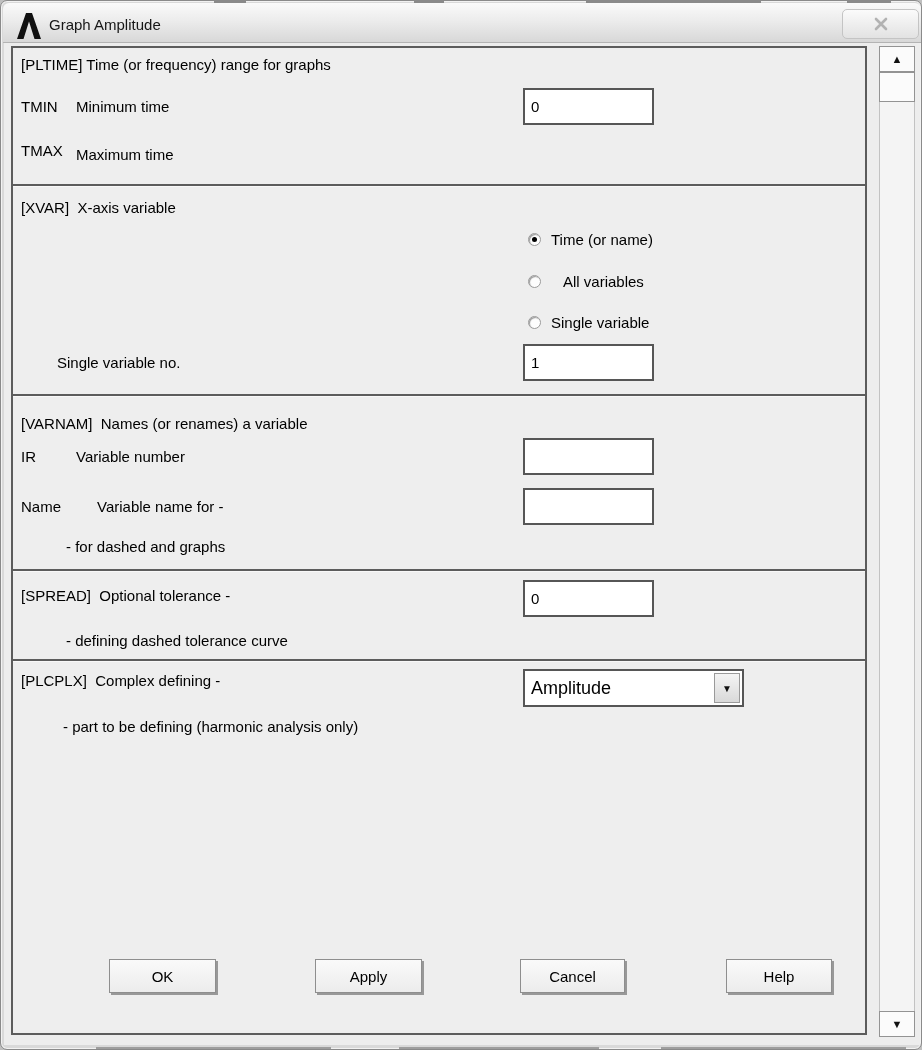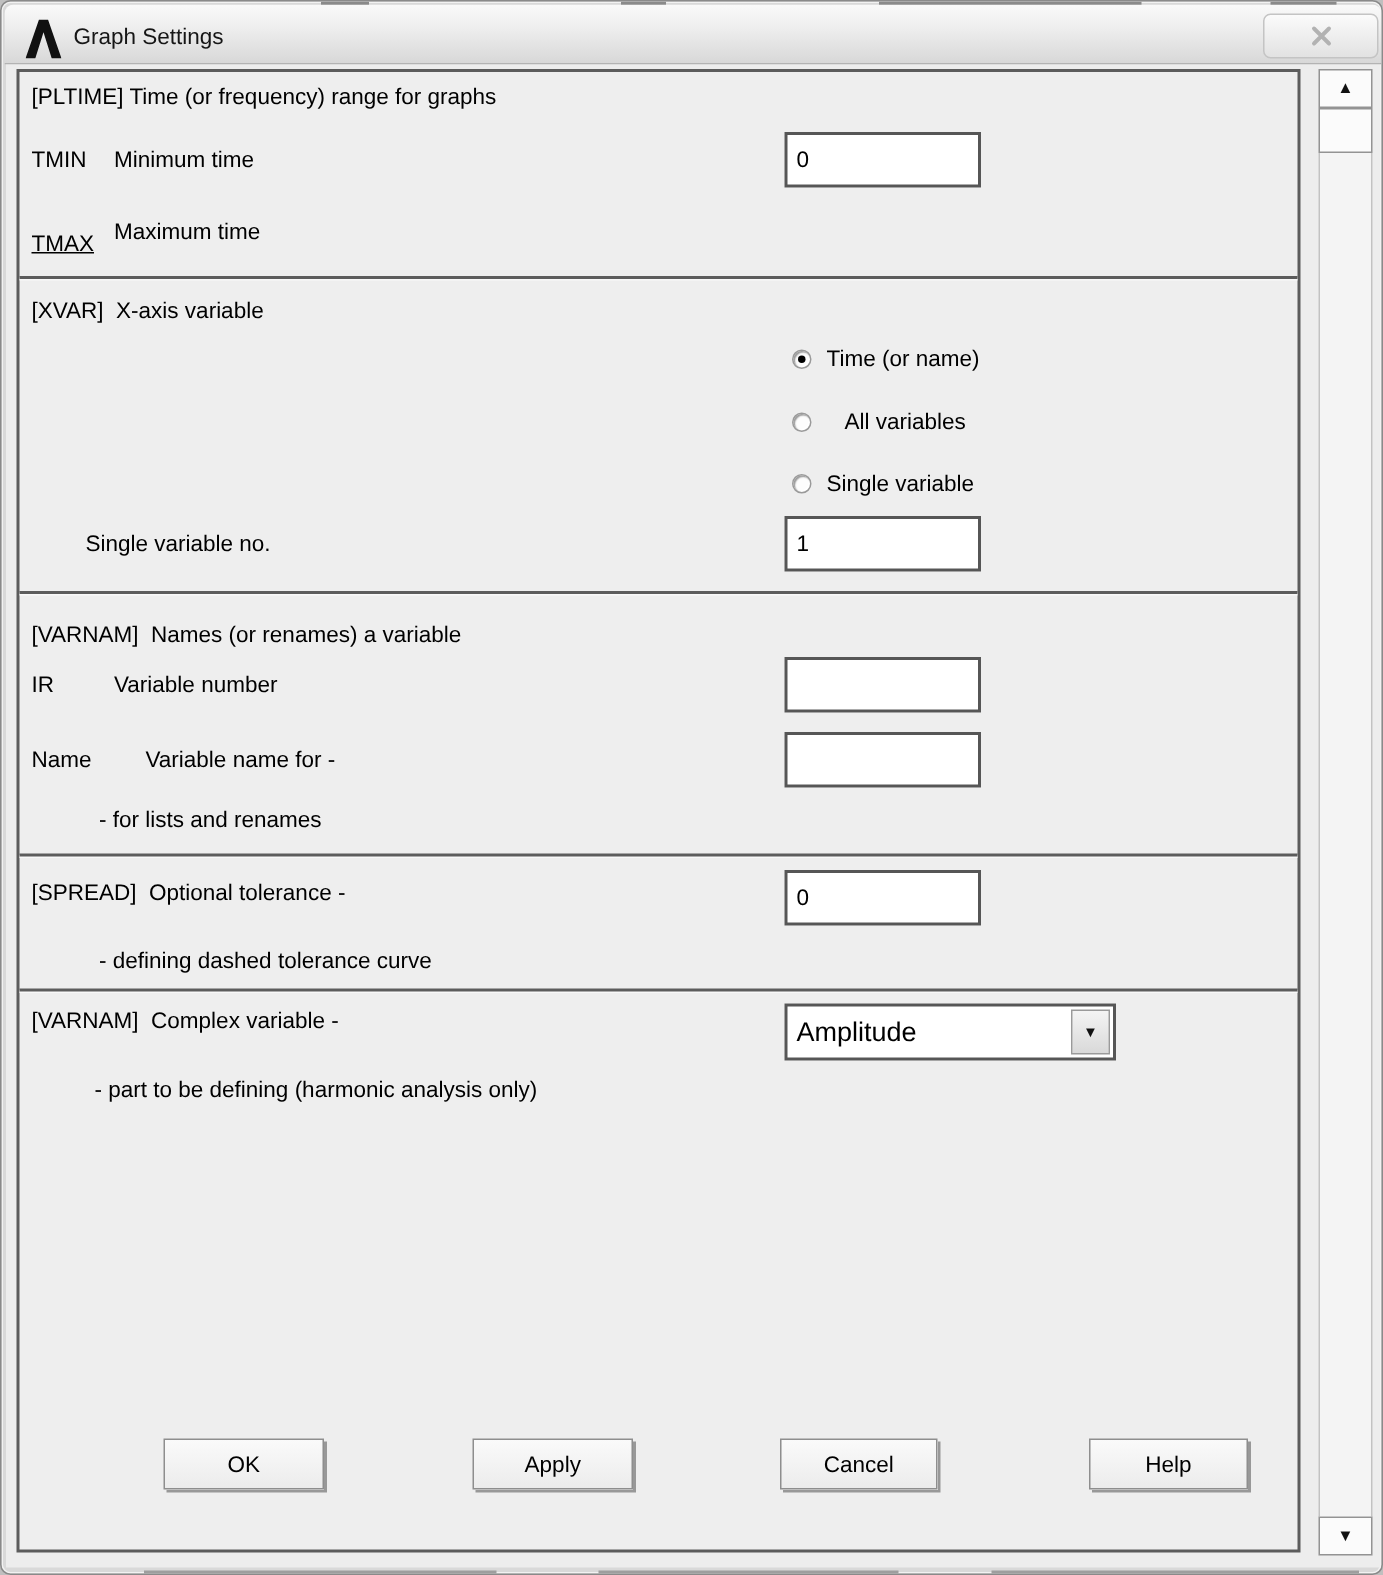--- a/index.html
+++ b/index.html
@@ -82,41 +82,41 @@
   <div class="artifact" style="left:585px;top:0;width:175px;"></div>
   <div class="artifact" style="left:846px;top:0;width:44px;"></div>
   <div class="artifact" style="left:95px;top:1046px;width:235px;background:#9e9e9e;"></div>
   <div class="artifact" style="left:398px;top:1046px;width:200px;background:#9e9e9e;"></div>
   <div class="artifact" style="left:660px;top:1046px;width:245px;background:#9e9e9e;"></div>
 
   <div class="titlebar">
     <svg class="logo" viewBox="0 0 24 26">
       <polygon points="0,26 9,0 15,0 24,26 17.5,26 12,8.5 6.5,26" fill="#111"></polygon>
     </svg>
-    <div class="title-text">Graph Settings</div>
+    <div class="title-text">Graph Amplitude</div>
     <div class="close-btn">
       <svg width="14" height="14" viewBox="0 0 14 14">
         <path d="M2 2 L12 12 M12 2 L2 12" stroke="#b2b2b2" stroke-width="2.6" stroke-linecap="round"></path>
       </svg>
     </div>
   </div>
 
   <div class="client"></div>
 
   <div class="content-frame"></div>
   <div class="divider" style="top:183px;"></div>
   <div class="divider" style="top:393px;"></div>
   <div class="divider" style="top:568px;"></div>
   <div class="divider" style="top:658px;"></div>
 
   <div class="lbl" style="left:20px;top:54px;">[PLTIME] Time (or frequency) range for graphs</div>
   <div class="lbl" style="left:20px;top:96px;">TMIN</div>
   <div class="lbl" style="left:75px;top:96px;">Minimum time</div>
   <input class="entry" style="top: 87px;" value="0">
-  <div class="lbl" style="left:20px;top:152px;text-decoration:underline;">TMAX</div>
+  <div class="lbl" style="left:20px;top:140px;">TMAX</div>
   <div class="lbl" style="left:75px;top:144px;">Maximum time</div>
 
   <div class="lbl" style="left:20px;top:197px;">[XVAR]  X-axis variable</div>
   <div class="radio-row" style="top:230px;">
     <div class="radio-circle checked"></div>
     <div class="radio-label">Time (or name)</div>
   </div>
   <div class="radio-row" style="top:272px;gap:12px;">
     <div class="radio-circle"></div>
     <div class="radio-label">All variables</div>
@@ -128,27 +128,27 @@
   <div class="lbl" style="left:56px;top:352px;">Single variable no.</div>
   <input class="entry" style="top: 343px;" value="1">
 
   <div class="lbl" style="left:20px;top:413px;">[VARNAM]  Names (or renames) a variable</div>
   <div class="lbl" style="left:20px;top:446px;">IR</div>
   <div class="lbl" style="left:75px;top:446px;">Variable number</div>
   <input class="entry" style="top: 437px;" value="">
   <div class="lbl" style="left:20px;top:496px;">Name</div>
   <div class="lbl" style="left:96px;top:496px;">Variable name for -</div>
   <input class="entry" style="top: 487px;" value="">
-  <div class="lbl" style="left:65px;top:536px;">- for lists and renames</div>
+  <div class="lbl" style="left:65px;top:536px;">- for dashed and graphs</div>
 
   <div class="lbl" style="left:20px;top:585px;">[SPREAD]  Optional tolerance -</div>
   <input class="entry" style="top: 579px;" value="0">
   <div class="lbl" style="left:65px;top:630px;">- defining dashed tolerance curve</div>
 
-  <div class="lbl" style="left:20px;top:670px;">[VARNAM]  Complex variable -</div>
+  <div class="lbl" style="left:20px;top:670px;">[PLCPLX]  Complex defining -</div>
   <div class="combo">
     <div class="combo-text">Amplitude</div>
     <div class="combo-arrow">▼</div>
   </div>
   <div class="lbl" style="left:62px;top:716px;">- part to be defining (harmonic analysis only)</div>
 
   <div class="btn" style="left:108px;width:107px;">OK</div>
   <div class="btn" style="left:314px;width:107px;">Apply</div>
   <div class="btn" style="left:519px;width:105px;">Cancel</div>
   <div class="btn" style="left:725px;width:106px;">Help</div>

